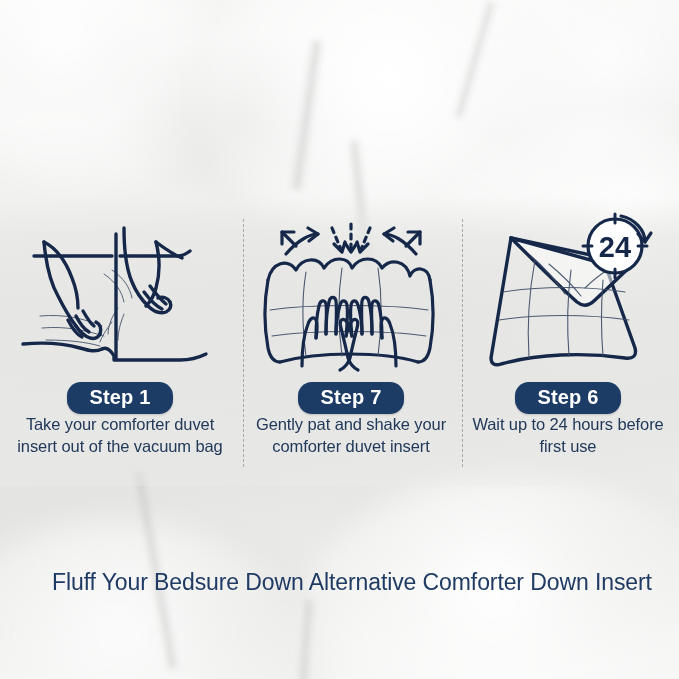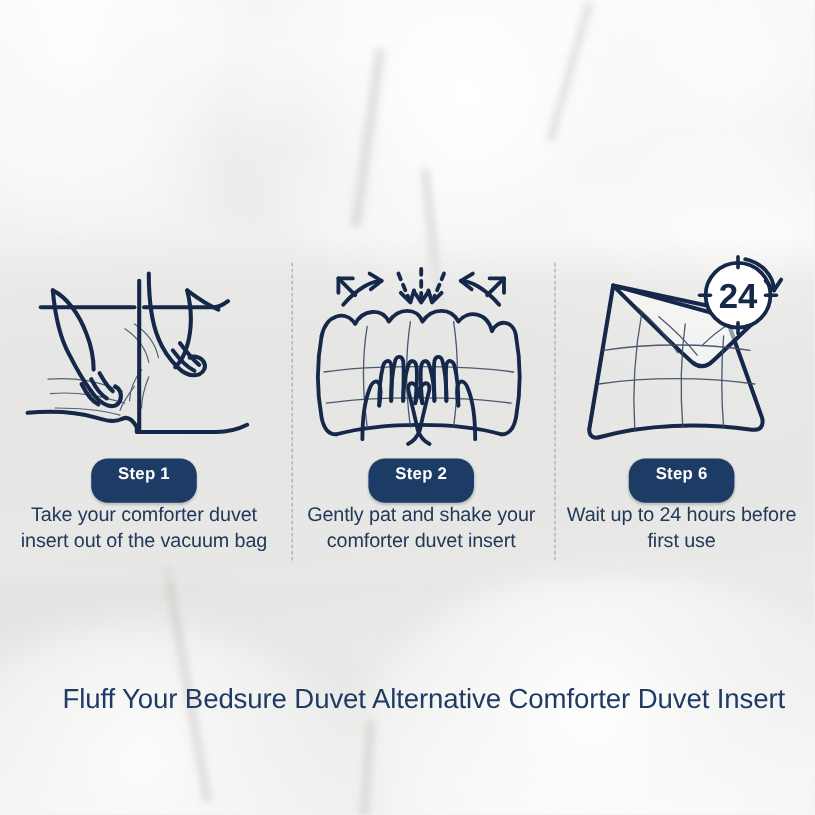--- a/index.html
+++ b/index.html
@@ -95,22 +95,22 @@
     align-items: flex-end;
     justify-content: center;
   }
   .art svg { display: block; overflow: visible; }
 
   .pill {
     margin-top: 10px;
     background: #1c3c66;
     color: #ffffff;
     border-radius: 14px;
-    padding: 4px 22px 17px;
-    font-size: 14px;
+    padding: 4px 22px 5px;
+    font-size: 20px;
     font-weight: bold;
     letter-spacing: 0.2px;
     line-height: 1.15;
     box-shadow: 0 1px 2px rgba(0,0,0,0.18);
     white-space: nowrap;
   }
   .caption {
     margin-top: 0;
     width: 206px;
     text-align: center;
@@ -246,21 +246,21 @@
                    C 92 150, 88 154, 84 156"></path>
 
           <path d="M140 152 C 140 134, 138 120, 134 110 C 132 104, 128 102, 126 106 C 124 110, 125 118, 126 124"></path>
           <path d="M126 124 C 126 114, 125 100, 123 92 C 122 86, 117 85, 116 90 C 115 96, 116 110, 116 120"></path>
           <path d="M116 120 C 116 110, 115 96, 113 88 C 112 82, 107 82, 106 87 C 105 94, 106 110, 106 120"></path>
           <path d="M106 120 C 106 110, 104 98, 102 91 C 100 85, 96 86, 95 91 C 94 98, 95 112, 96 122"></path>
           <path d="M96 122 C 94 114, 92 108, 89 106 C 85 104, 83 108, 85 114 C 87 122, 90 134, 92 144
                    C 94 150, 98 154, 102 156"></path>
         </svg>
       </div>
-      <div class="pill">Step 2</div>
+      <div class="pill">Step 7</div>
       <div class="caption">Gently pat and shake your comforter duvet insert</div>
     </div>
 
     <div class="column col-3">
       <div class="art">
         <svg width="186" height="160" viewBox="0 0 186 160" fill="none" stroke="#16284a" stroke-width="3.4" stroke-linecap="round" stroke-linejoin="round">
 
           <path d="M36 26 L 16 146 C 16 152, 20 154, 26 152 C 62 142, 108 140, 150 146
                    C 158 147, 162 144, 160 136 L 130 52"></path>
 
@@ -291,15 +291,15 @@
             <text x="140" y="45" text-anchor="middle" font-family="Liberation Sans, sans-serif" font-size="29" font-weight="bold" fill="#16284a" stroke="none">24</text>
           </g>
         </svg>
       </div>
       <div class="pill">Step 6</div>
       <div class="caption">Wait up to 24 hours before first use</div>
     </div>
 
   </div>
 
-  <div class="headline">Fluff Your Bedsure Duvet Alternative Comforter Duvet Insert</div>
+  <div class="headline">Fluff Your Bedsure Down Alternative Comforter Down Insert</div>
 
 </div>
 
 </body></html>

